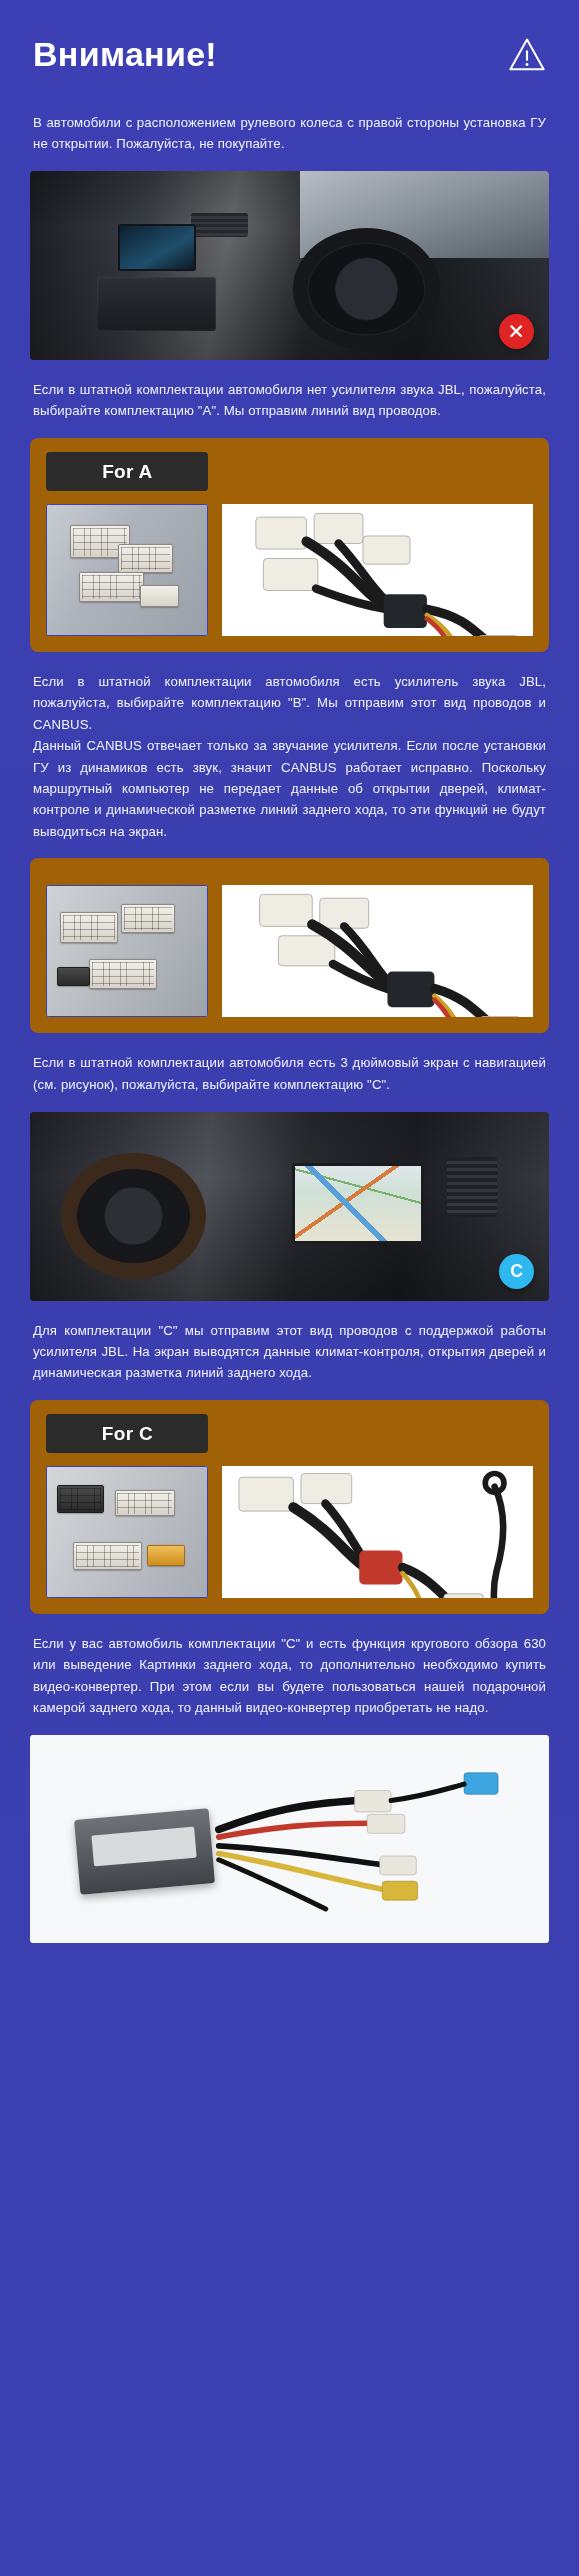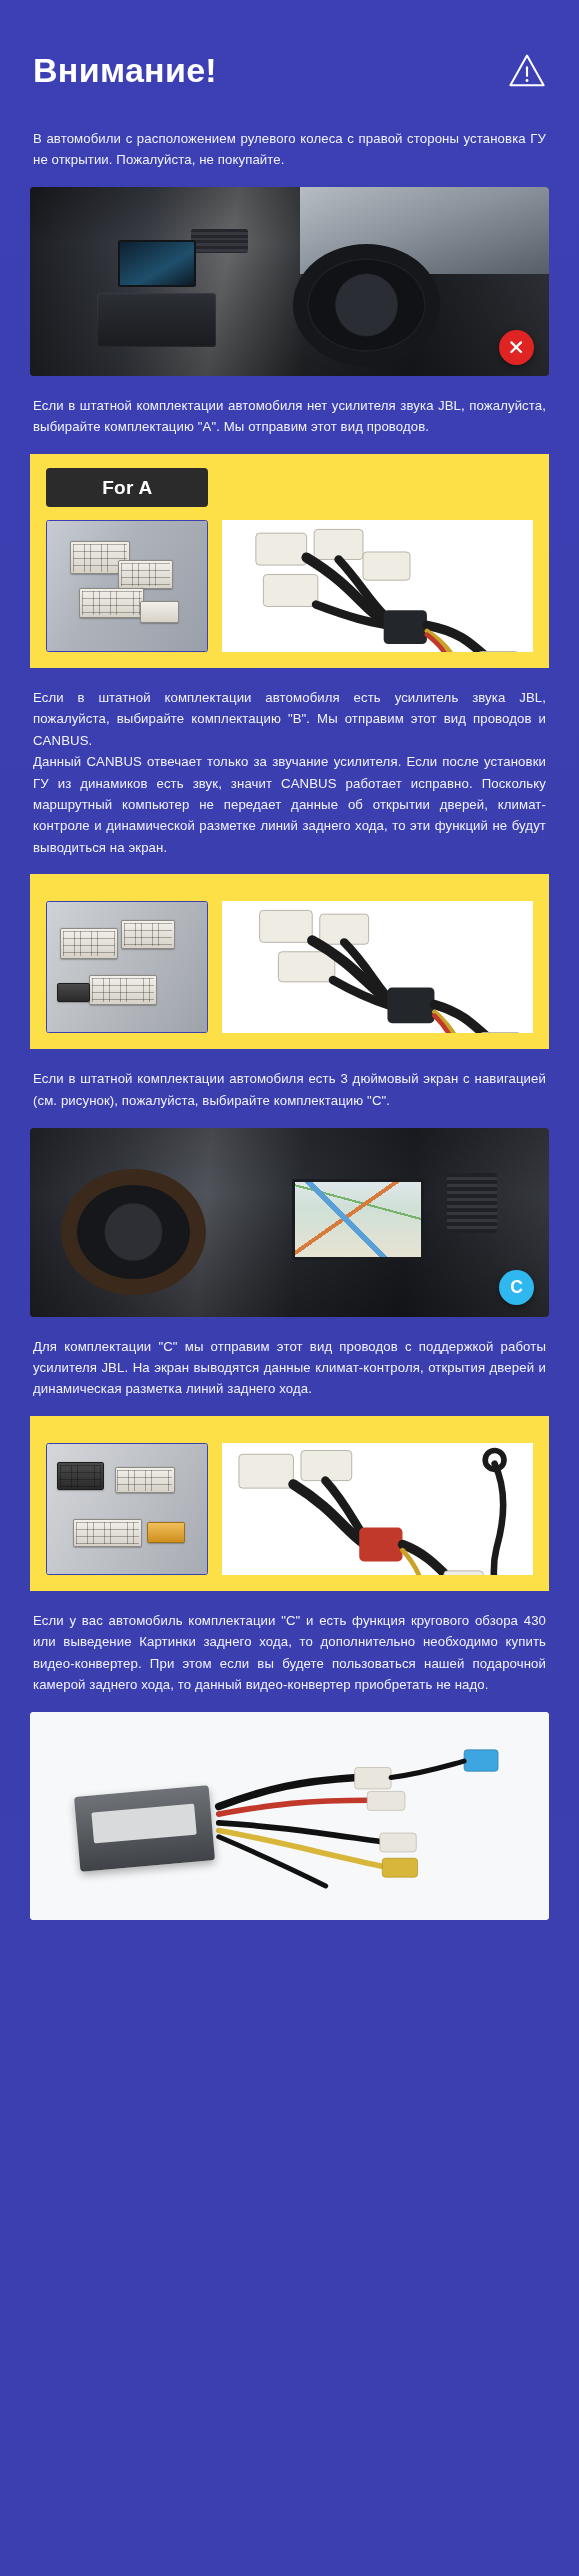--- a/index.html
+++ b/index.html
@@ -10,21 +10,21 @@
     font-family: "Liberation Sans", sans-serif;
   }
   body {
     width: 579px;
     min-height: 2576px;
     background: linear-gradient(180deg, #3c40b4 0%, #3a3eae 40%, #3b3fb0 100%);
     color: #ffffff;
   }
   .page {
     width: 579px;
-    padding: 16px 0 38px 0;
+    padding: 0 0 38px 0;
     position: relative;
   }
 
   
   .header {
     display: flex;
     align-items: center;
     justify-content: space-between;
     padding: 36px 33px 21.4px 33px;
   }
@@ -151,22 +151,22 @@
     align-items: center;
     justify-content: center;
     color: #ffffff;
     font-size: 17.6px;
     font-weight: bold;
     box-shadow: 0 1.9px 6.3px rgba(0,0,0,0.4);
   }
 
   
   .card {
-    background: #fde047;
-    border-radius: 0;
+    background: #a16207;
+    border-radius: 8px;
     margin: 16.4px 30px 19px 30px;
     padding: 14px 16.4px 16.4px 16.4px;
     color: #111;
   }
   .card-head {
     background: #2b2b2b;
     color: #ffffff;
     border-radius: 3.8px;
     width: 162px;
     height: 39px;
@@ -338,21 +338,21 @@
       <div class="screen1"></div>
       <div class="console1"></div>
       <div class="badge-x">
         <svg viewBox="0 0 24 24" aria-hidden="true">
           <path d="M5 5 L19 19 M19 5 L5 19" stroke="#ffffff" stroke-width="3.4" stroke-linecap="round"></path>
         </svg>
       </div>
     </div>
   </div>
 
-  <div class="para">Если в штатной комплектации автомобиля нет усилителя звука JBL, пожалуйста, выбирайте комплектацию "A". Мы отправим этот вид проводов.</div>
+  <div class="para">Если в штатной комплектации автомобиля нет усилителя звука JBL, пожалуйста, выбирайте комплектацию "A". Мы отправим линий вид проводов.</div>
 
   <div class="card">
     <div class="card-head">For A</div>
     <div class="card-body">
       <div class="card-left">
         <div class="conn-photo-a"></div>
         <div class="plug grid" style="left:14%;top:16%;width:60px;height:33px;"></div>
         <div class="plug grid" style="left:44%;top:30%;width:55px;height:29px;"></div>
         <div class="plug grid" style="left:20%;top:52%;width:65px;height:30px;"></div>
         <div class="plug" style="left:58%;top:62%;width:39px;height:21.4px;"></div>
@@ -417,20 +417,21 @@
       <div class="wheel2"></div>
       <div class="nav-screen"></div>
       <div class="vents2"></div>
       <div class="badge-c">C</div>
     </div>
   </div>
 
   <div class="para">Для комплектации "C" мы отправим этот вид проводов с поддержкой работы усилителя JBL. На экран выводятся данные климат-контроля, открытия дверей и динамическая разметка линий заднего хода.</div>
 
   <div class="card">
+    <div class="card-head">For C</div>
     <div class="card-body">
       <div class="card-left">
         <div class="conn-photo-a" style="background:linear-gradient(120deg,#d5d7da,#a7abb2);"></div>
         <div class="plug dark grid" style="left:6%;top:14%;width:47px;height:28px;"></div>
         <div class="plug grid" style="left:42%;top:18%;width:60px;height:26.4px;"></div>
         <div class="plug grid" style="left:16%;top:58%;width:69px;height:28px;"></div>
         <div class="plug" style="left:62%;top:60%;width:38px;height:21.4px;background:linear-gradient(180deg,#f0c05a,#cf8e1d);border-color:#9e6f17;"></div>
       </div>
       <div class="card-right">
         <svg class="harness" viewBox="0 0 330 210" preserveAspectRatio="none" aria-hidden="true">
@@ -445,21 +446,21 @@
           <rect x="236" y="136" width="42" height="26" rx="4" fill="#efece4" stroke="#b5b0a4"></rect>
           <rect x="206" y="176" width="28" height="20" rx="4" fill="#3a3a3a"></rect>
           <path d="M290 22 C304 52 300 84 292 112 C286 136 290 160 296 182" stroke="#1b1b1b" stroke-width="7" fill="none" stroke-linecap="round"></path>
           <circle cx="290" cy="18" r="10" fill="none" stroke="#1b1b1b" stroke-width="6"></circle>
           <rect x="286" y="180" width="22" height="16" rx="3" fill="#3a3a3a"></rect>
         </svg>
       </div>
     </div>
   </div>
 
-  <div class="para">Если у вас автомобиль комплектации "C" и есть функция кругового обзора 430 или выведение Картинки заднего хода, то дополнительно необходимо купить видео-конвертер. При этом если вы будете пользоваться нашей подарочной камерой заднего хода, то данный видео-конвертер приобретать не надо.</div>
+  <div class="para">Если у вас автомобиль комплектации "C" и есть функция кругового обзора 630 или выведение Картинки заднего хода, то дополнительно необходимо купить видео-конвертер. При этом если вы будете пользоваться нашей подарочной камерой заднего хода, то данный видео-конвертер приобретать не надо.</div>
 
   <div class="photo-wrap">
     <div class="photo conv">
       <svg viewBox="0 0 825 330" preserveAspectRatio="none" style="position:absolute;inset:0;width:100%;height:100%;" aria-hidden="true">
         <rect x="0" y="0" width="825" height="330" fill="#f7f8f9"></rect>
         <path d="M300 150 C380 120 430 110 520 104" stroke="#111" stroke-width="12" fill="none" stroke-linecap="round"></path>
         <path d="M300 162 C390 146 440 140 540 140" stroke="#c0392b" stroke-width="9" fill="none" stroke-linecap="round"></path>
         <path d="M300 176 C400 182 460 192 560 206" stroke="#111" stroke-width="9" fill="none" stroke-linecap="round"></path>
         <path d="M300 188 C400 206 470 226 566 246" stroke="#d8b63a" stroke-width="9" fill="none" stroke-linecap="round"></path>
         <path d="M300 198 C380 232 430 256 470 276" stroke="#111" stroke-width="8" fill="none" stroke-linecap="round"></path>

